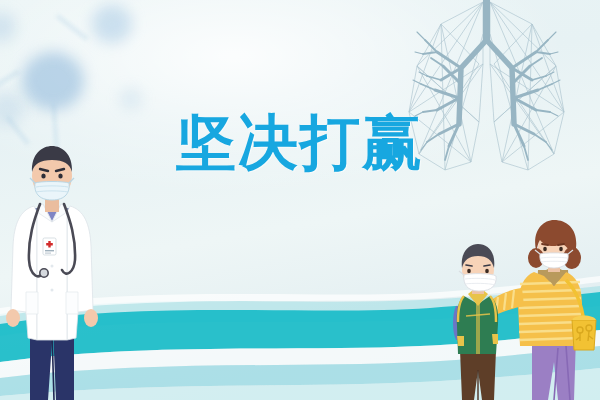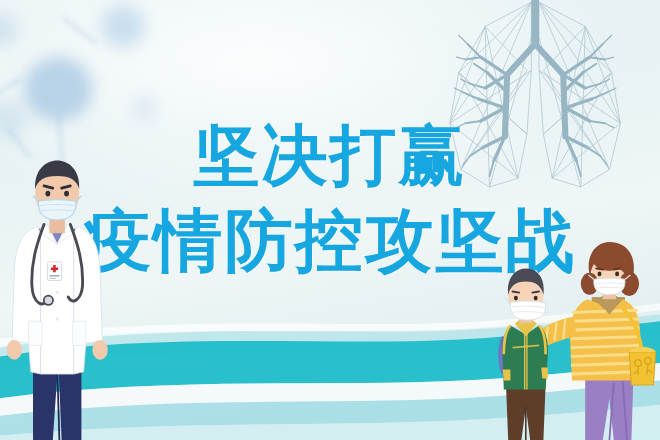--- a/index.html
+++ b/index.html
@@ -154,21 +154,20 @@
       <path d="M0 74 C150 50, 310 66, 430 58 C510 52, 565 46, 600 42 L600 80 C560 84, 500 92, 420 96 C300 102, 150 92, 0 112 Z" fill="#19BCC8" opacity="0.92"></path>
       <path d="M0 112 C150 92, 300 102, 420 96 C500 92, 560 84, 600 80 L600 96 C560 100, 500 108, 420 112 C300 118, 150 110, 0 128 Z" fill="#ffffff" opacity="0.62"></path>
       <path d="M0 128 C150 110, 300 118, 420 112 C500 108, 560 100, 600 96 L600 118 C560 122, 500 128, 420 132 C300 138, 150 132, 0 146 Z" fill="#7FD4DE" opacity="0.55"></path>
       <path d="M0 146 C150 132, 300 138, 420 132 C500 128, 560 122, 600 118 L600 150 L0 150 Z" fill="#CDEDF0" opacity="0.75"></path>
       <path d="M0 58 C160 34, 320 50, 440 42 C520 36, 568 30, 600 26 L600 32 C566 36, 520 42, 440 48 C320 56, 160 42, 0 66 Z" fill="#ffffff" opacity="0.7"></path>
     </svg>
   </div>
 
   <div class="headline">
     <div class="title-line title-line-1">坚决打赢</div>
-    <div class="title-line title-line-2">疫情防控攻坚战</div>
   </div>
 
   <svg id="doctor-figure" class="figure" viewBox="0 0 96 258">
 
     <g>
       <path d="M26 150 L70 150 L70 258 L52 258 L49 186 L44 258 L26 258 Z" fill="#2A3468"></path>
       <path d="M48 190 L50 258" stroke="#1F2752" stroke-width="1.6" fill="none"></path>
     </g>
 
     <g>

